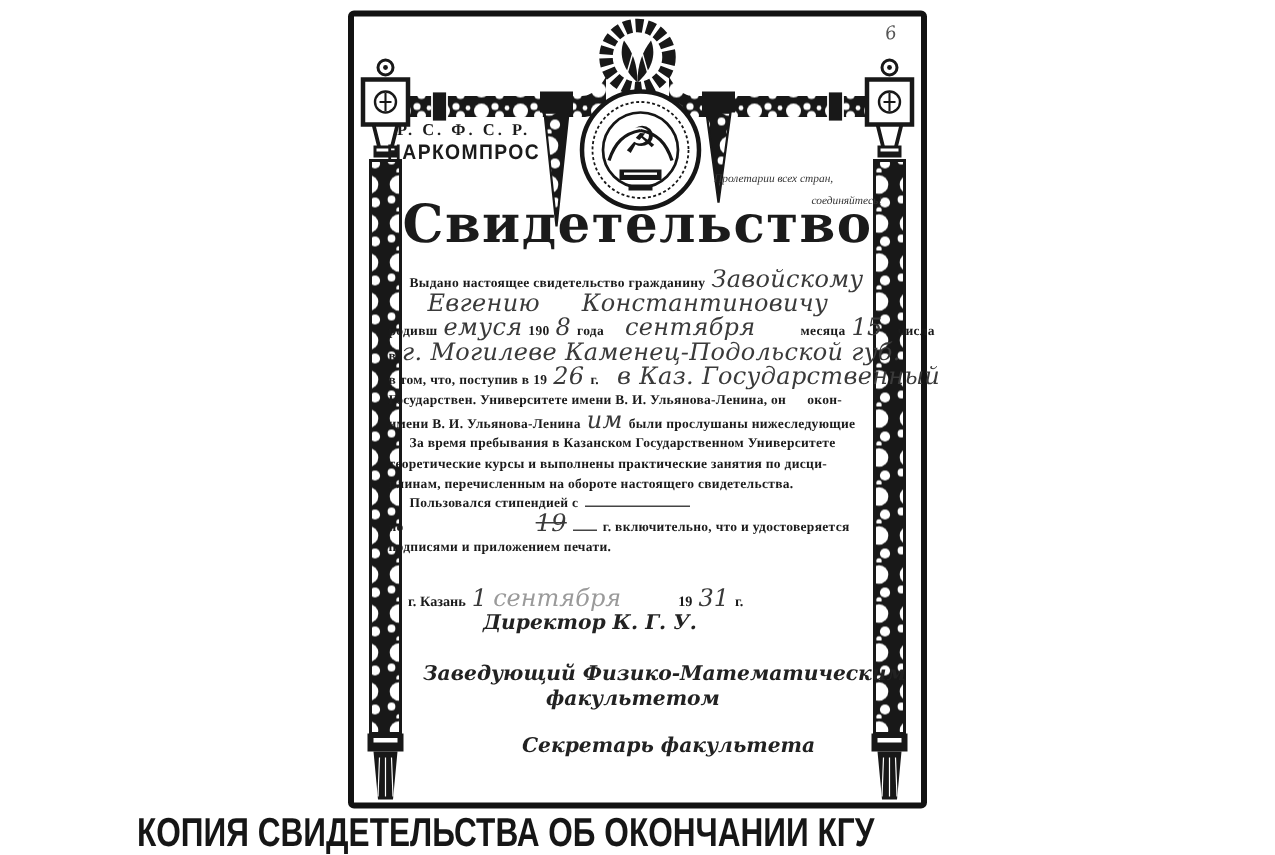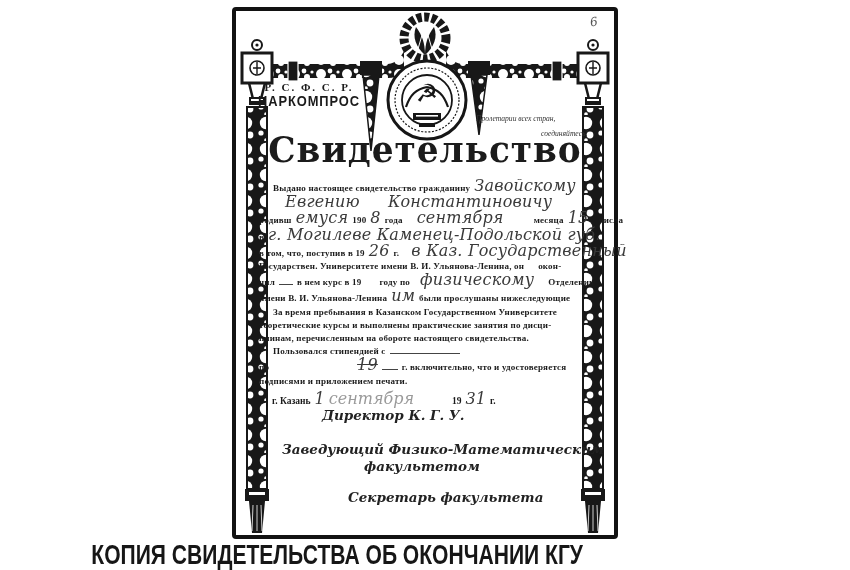--- a/index.html
+++ b/index.html
@@ -161,21 +161,20 @@
 
     <div class="title">Свидетельство</div>
 
     <div class="body" id="body-lines">
         <div class="bl ind"><span class="pt seg">Выдано настоящее свидетельство гражданину</span><span class="hw seg">Завойскому</span></div>
         <div class="bl ind2"><span class="hw seg">Евгению</span><span class="sp" style="width: 24px;"></span><span class="hw seg">Константиновичу</span></div>
         <div class="bl"><span class="pt seg">родивш</span><span class="hw seg">емуся</span><span class="pt seg">190</span><span class="hw seg">8</span><span class="pt seg">года</span><span class="sp" style="width: 10px;"></span><span class="hw seg">сентября</span><span class="sp" style="width: 26px;"></span><span class="pt seg">месяца</span><span class="hw seg">15</span><span class="sp" style="width: 6px;"></span><span class="pt seg">числа</span></div>
         <div class="bl"><span class="pt seg">в</span><span class="hw seg">г. Могилеве Каменец-Подольской губ.</span></div>
         <div class="bl"><span class="pt seg">в том, что, поступив в 19</span><span class="hw seg">26</span><span class="pt seg">г.</span><span class="sp" style="width: 8px;"></span><span class="hw seg">в Каз. Государственный</span></div>
         <div class="bl"><span class="pt seg">Государствен. Университете имени В. И. Ульянова-Ленина, он</span><span class="sp" style="width: 10px;"></span><span class="pt seg">окон-</span></div>
-        <div class="bl"><span class="pt seg">чил</span><span class="ln seg" style="width: 14px;"></span><span class="pt seg">в нем курс в 19</span><span class="sp" style="width: 14px;"></span><span class="pt seg">году по</span><span class="sp" style="width: 6px;"></span><span class="hw seg">физическому</span><span class="sp" style="width: 10px;"></span><span class="pt seg">Отделению</span></div>
         <div class="bl"><span class="pt seg">имени В. И. Ульянова-Ленина</span><span class="hw seg">им</span><span class="pt seg">были прослушаны нижеследующие</span></div>
         <div class="bl ind"><span class="pt seg">За время пребывания в Казанском Государственном Университете</span></div>
         <div class="bl"><span class="pt seg">теоретические курсы и выполнены практические занятия по дисци-</span></div>
         <div class="bl"><span class="pt seg">плинам, перечисленным на обороте настоящего свидетельства.</span></div>
         <div class="bl ind"><span class="pt seg">Пользовался стипендией с</span><span class="ln seg" style="width: 70px;"></span></div>
         <div class="bl"><span class="pt seg">по</span><span class="sp" style="width: 84px;"></span><span class="hw strike seg">19</span><span class="ln seg" style="width: 16px;"></span><span class="pt seg">г. включительно, что и удостоверяется</span></div>
         <div class="bl"><span class="pt seg">подписями и приложением печати.</span></div>
       </div>
 
     <div class="dateline" id="date-line"><span class="pt seg">г. Казань</span><span class="hw seg">1</span><span class="hw faint seg">сентября</span><span class="sp" style="width: 34px;"></span><span class="pt seg">19</span><span class="hw seg">31</span><span class="pt seg">г.</span></div>

